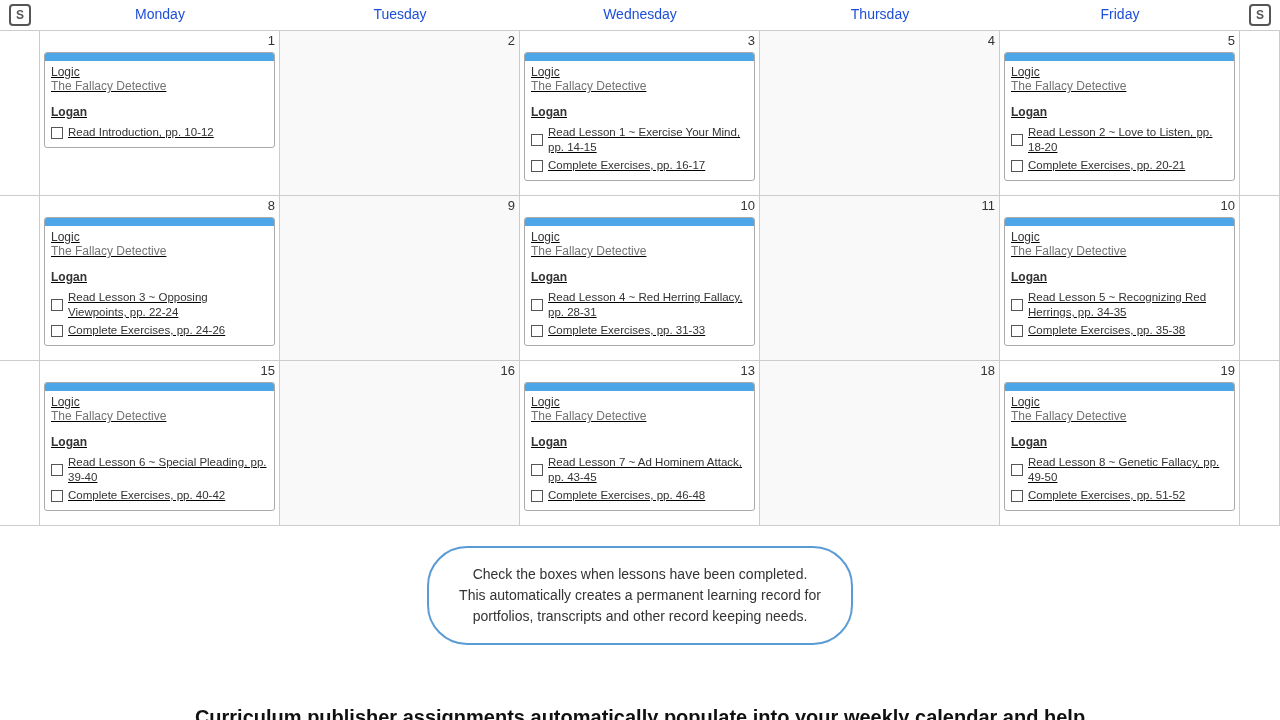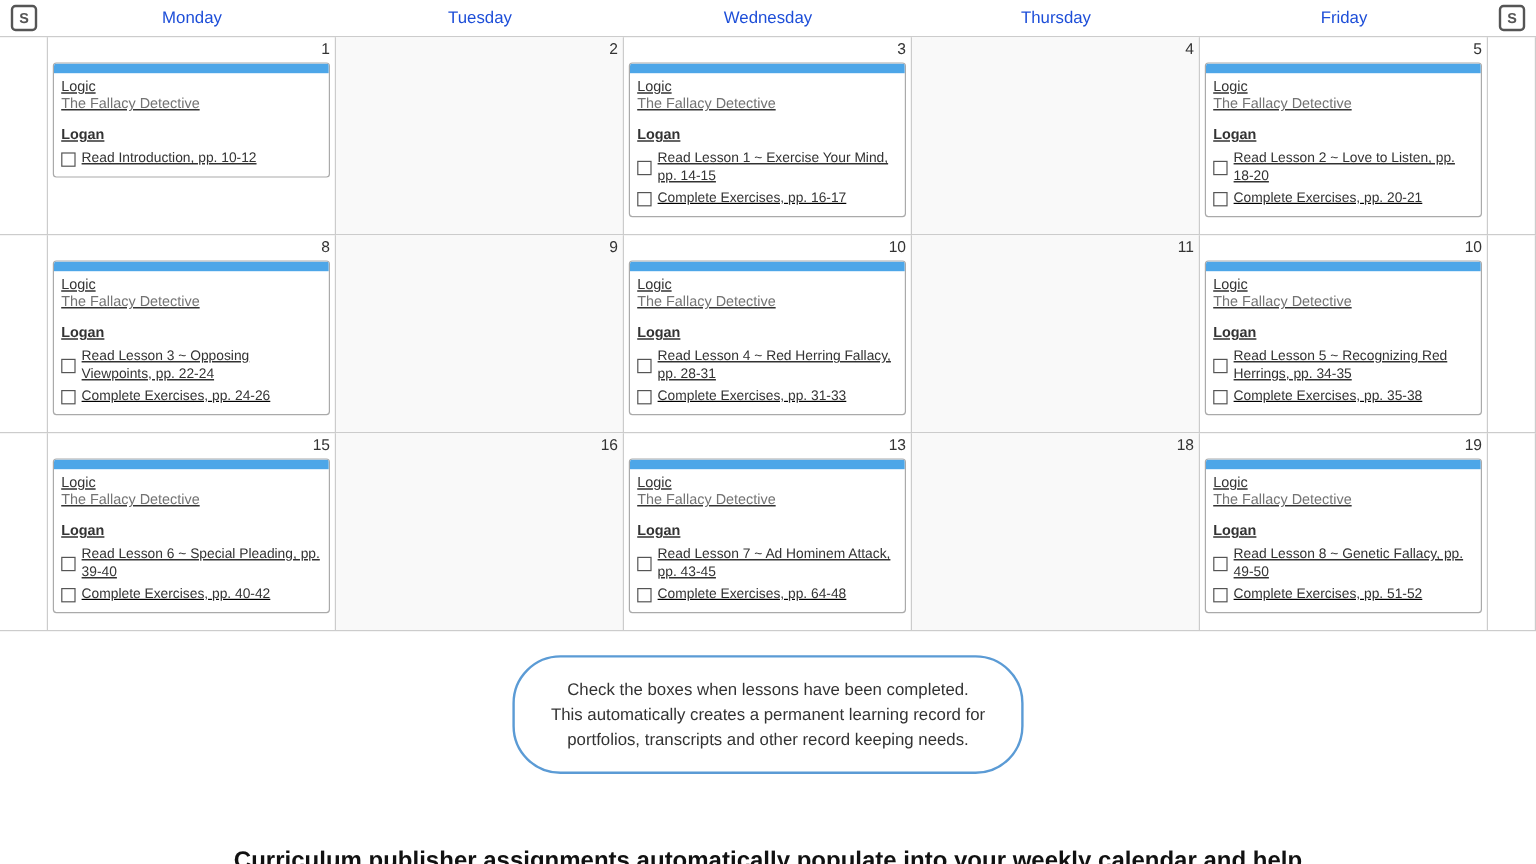--- a/index.html
+++ b/index.html
@@ -320,21 +320,21 @@
             <div class="event-body">
               <div class="event-subject">Logic</div>
               <div class="event-title">The Fallacy Detective</div>
               <div class="event-student">Logan</div>
               <div class="task-item">
                 <div class="task-checkbox"></div>
                 <span class="task-text">Read Lesson 7 ~ Ad Hominem Attack, pp. 43-45</span>
               </div>
               <div class="task-item">
                 <div class="task-checkbox"></div>
-                <span class="task-text">Complete Exercises, pp. 64-48</span>
+                <span class="task-text">Complete Exercises, pp. 46-48</span>
               </div>
             </div>
           </div>
         </div>
         <div class="day-cell empty-day">
           <div class="day-number">18</div>
         </div>
         <div class="day-cell">
           <div class="day-number">19</div>
           <div class="event-card">

